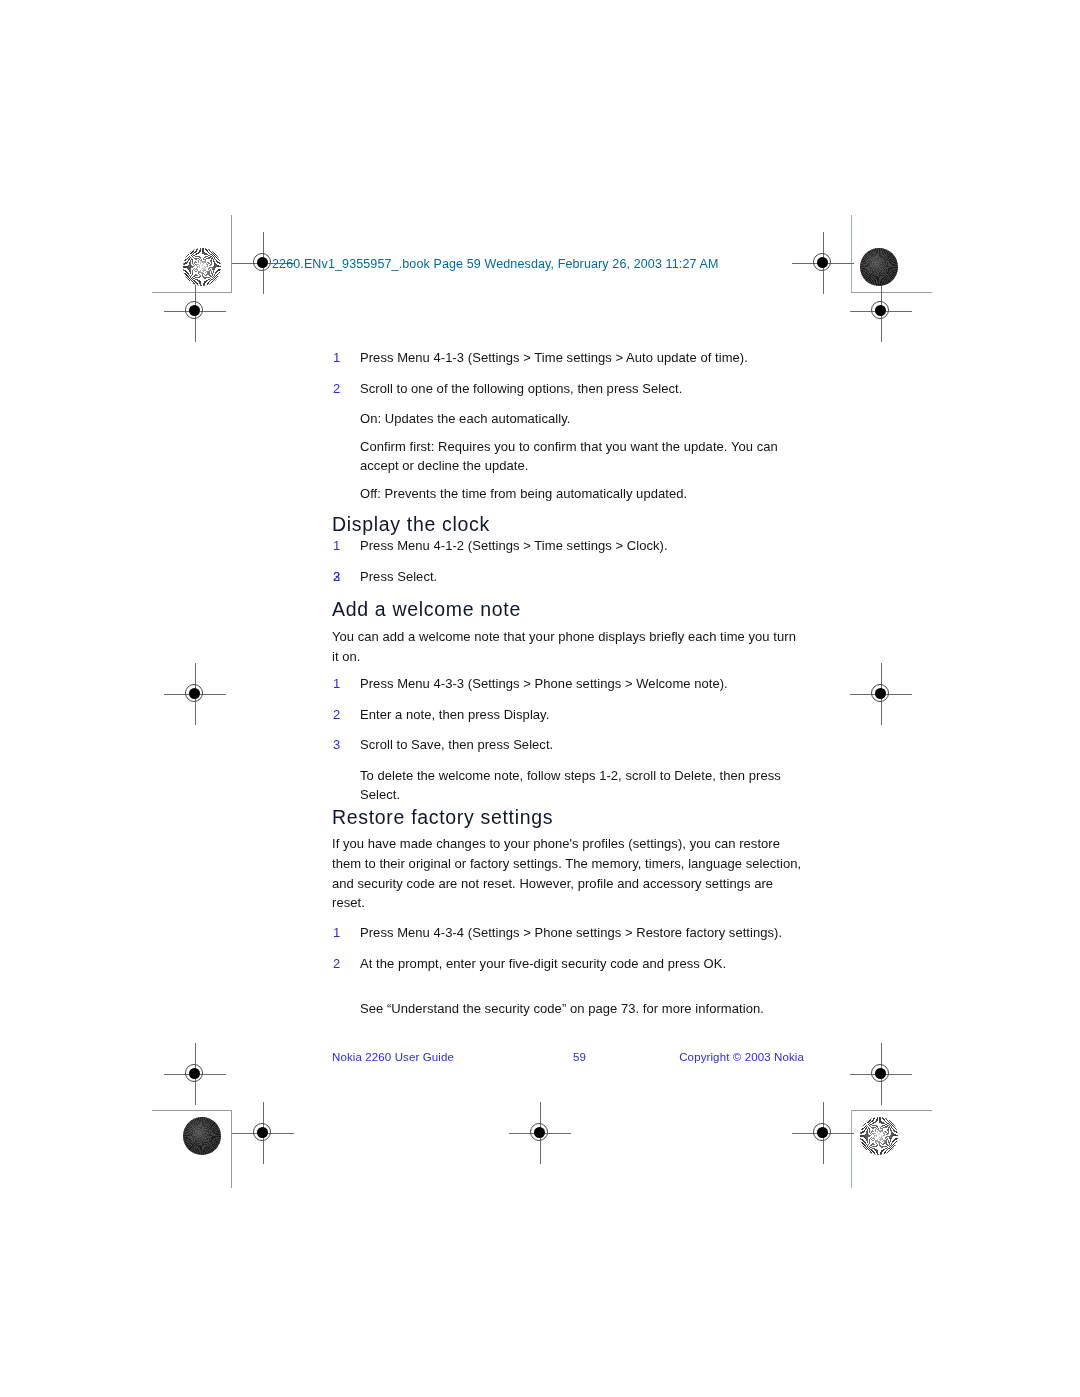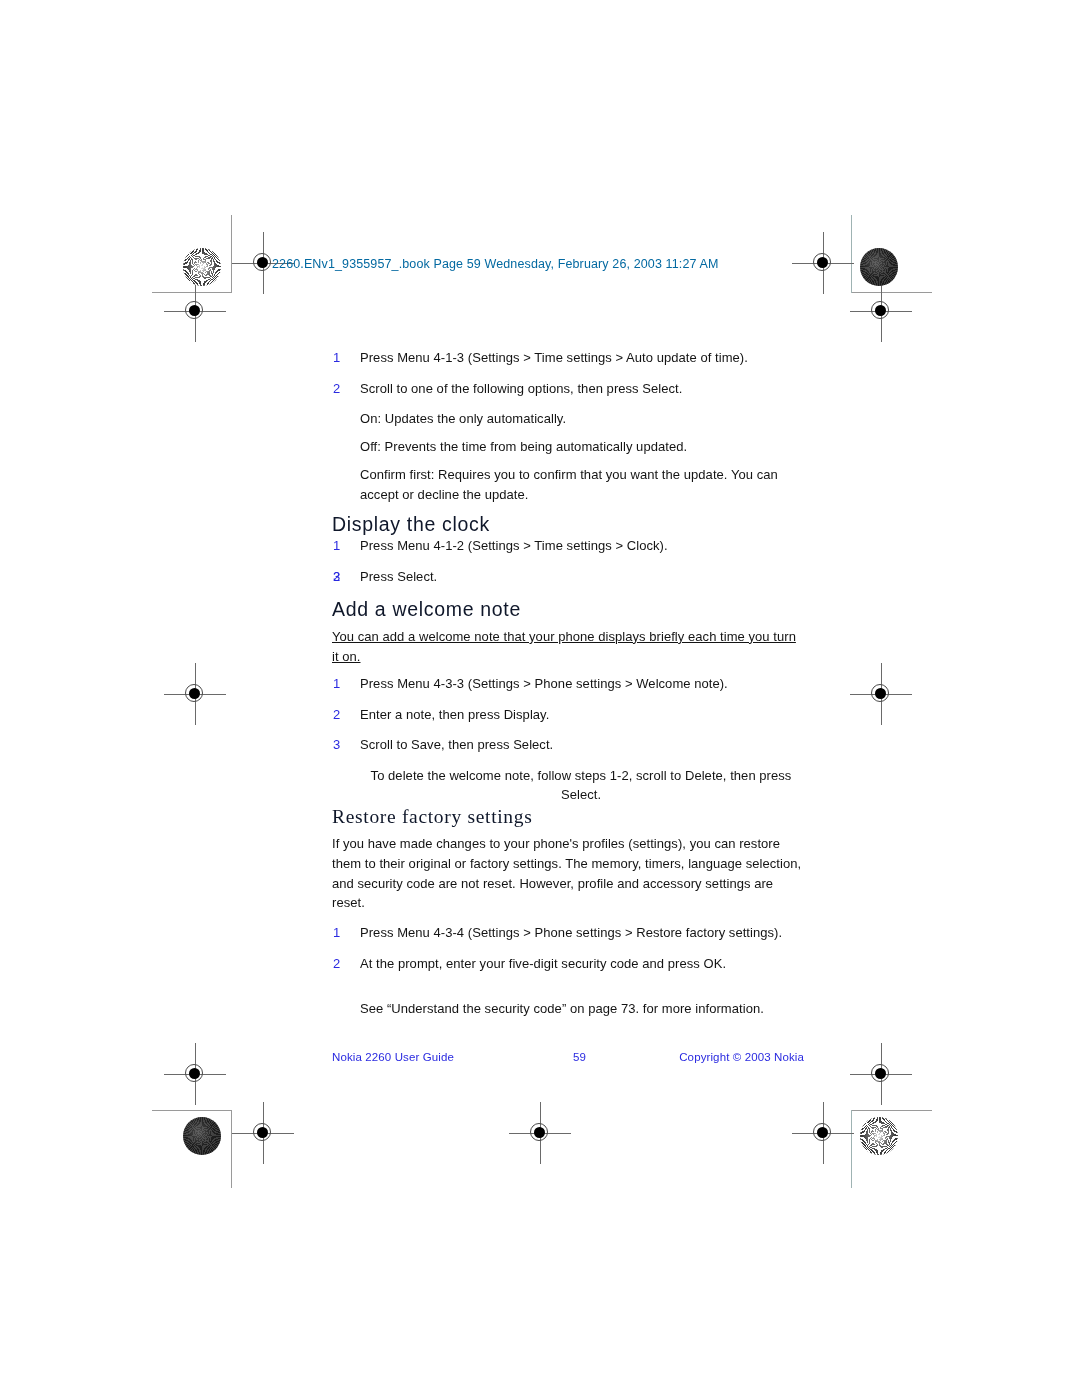--- a/index.html
+++ b/index.html
@@ -125,30 +125,30 @@
     color: #0f172a;
     font-size: 19.5px;
     font-weight: normal;
     letter-spacing: 0.035em;
     margin: 0;
     padding: 0;
     line-height: 1.25;
   }
   .sec-display { margin-top: 22px; margin-bottom: 5px; }
   .sec-welcome { margin-top: 24px; margin-bottom: 5px; }
-  .sec-restore { margin-top: 26px; margin-bottom: 6px; font-family: Liberation Serif, serif; }
+  .sec-restore { margin-top: 26px; margin-bottom: 6px; }
 
   p.body-text {
     margin: 0;
     font-size: 13px;
     color: #141414;
     line-height: 1.52;
     letter-spacing: 0.004em;
   }
-  p.intro { margin-top: 5px; margin-bottom: 8px; text-decoration: underline; }
+  p.intro { margin-top: 5px; margin-bottom: 8px; }
   p.para  { margin-top: 5px; margin-bottom: 10px; }
 
   ol.steps {
     list-style: none;
     margin: 0;
     padding: 0;
   }
   ol.steps li.step {
     position: relative;
     padding-left: 28px;
@@ -301,23 +301,23 @@
       <li class="step">
         <span class="num">1</span>
         <span>Press Menu 4-1-3 (Settings &gt; Time settings &gt; Auto update of time).</span>
       </li>
       <li class="step">
         <span class="num">2</span>
         <span>Scroll to one of the following options, then press Select.</span>
       </li>
     </ol>
 
-    <div class="indent-note tight">On: Updates the only automatically.</div>
+    <div class="indent-note tight">On: Updates the each automatically.</div>
+    <div class="indent-note tight">Confirm first: Requires you to confirm that you want the update. You can accept or decline the update.</div>
     <div class="indent-note">Off: Prevents the time from being automatically updated.</div>
-    <div class="indent-note tight">Confirm first: Requires you to confirm that you want the update. You can accept or decline the update.</div>
 
     <h2 class="section-title sec-display">Display the clock</h2>
 
     <ol class="steps">
       <li class="step">
         <span class="num">1</span>
         <span>Press Menu 4-1-2 (Settings &gt; Time settings &gt; Clock).</span>
       </li>
       <li class="step">
         <span class="num">2</span>
@@ -340,21 +340,21 @@
       <li class="step">
         <span class="num">2</span>
         <span>Enter a note, then press Display.</span>
       </li>
       <li class="step">
         <span class="num">3</span>
         <span>Scroll to Save, then press Select.</span>
       </li>
     </ol>
 
-    <div class="indent-note last" style="margin-top:9px;text-align:center;">To delete the welcome note, follow steps 1-2, scroll to Delete, then press Select.</div>
+    <div class="indent-note last" style="margin-top:9px;">To delete the welcome note, follow steps 1-2, scroll to Delete, then press Select.</div>
 
     <h2 class="section-title sec-restore">Restore factory settings</h2>
 
     <p class="body-text para">If you have made changes to your phone's profiles (settings), you can restore them to their original or factory settings. The memory, timers, language selection, and security code are not reset. However, profile and accessory settings are reset.</p>
 
     <ol class="steps">
       <li class="step">
         <span class="num">1</span>
         <span>Press Menu 4-3-4 (Settings &gt; Phone settings &gt; Restore factory settings).</span>
       </li>

